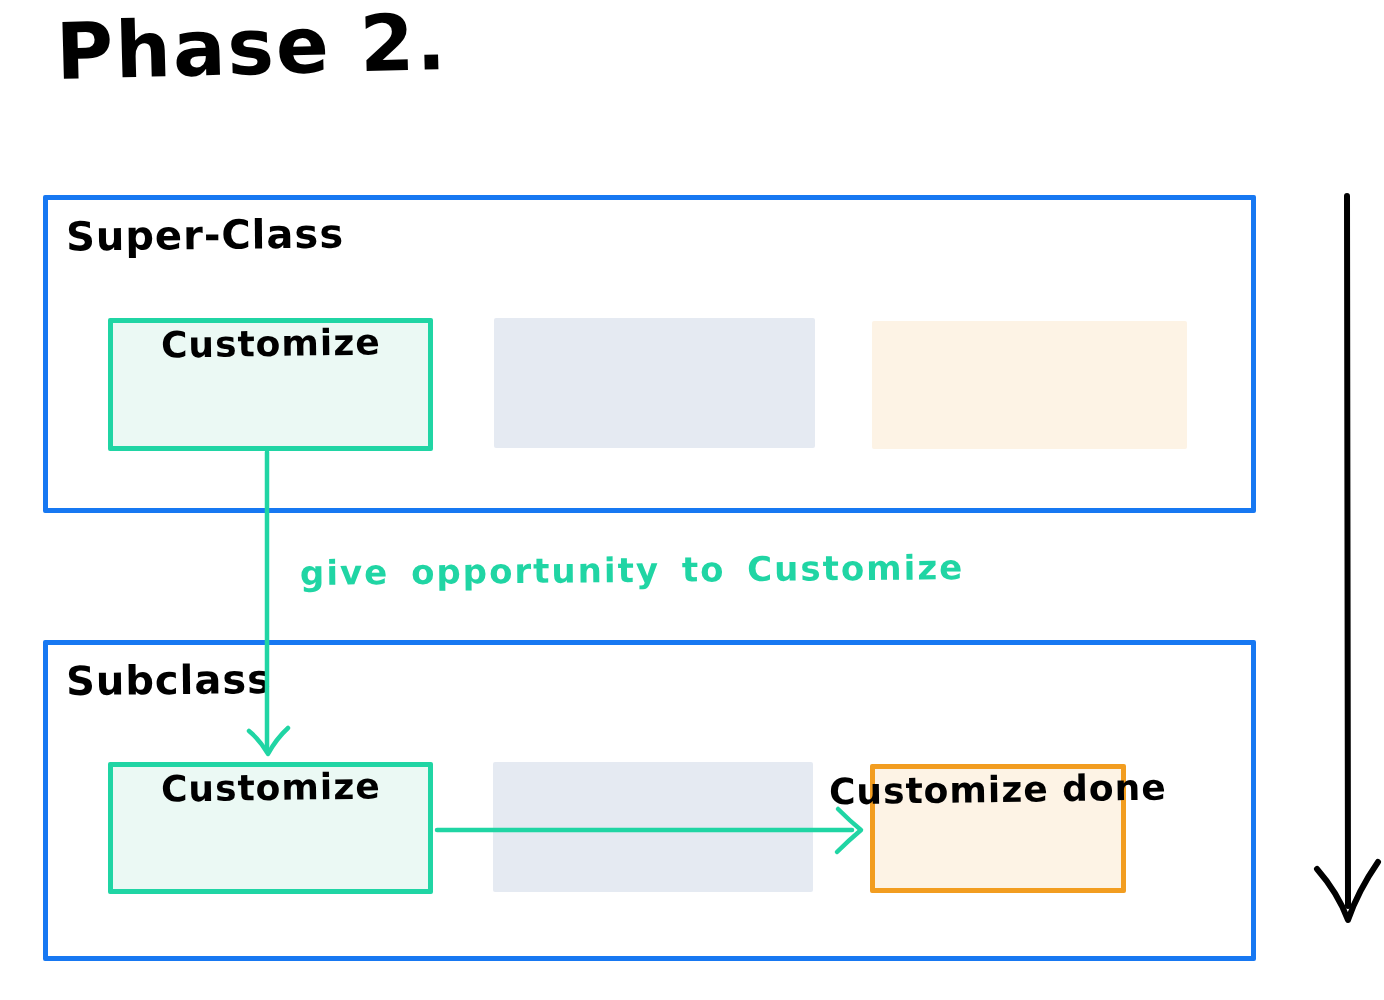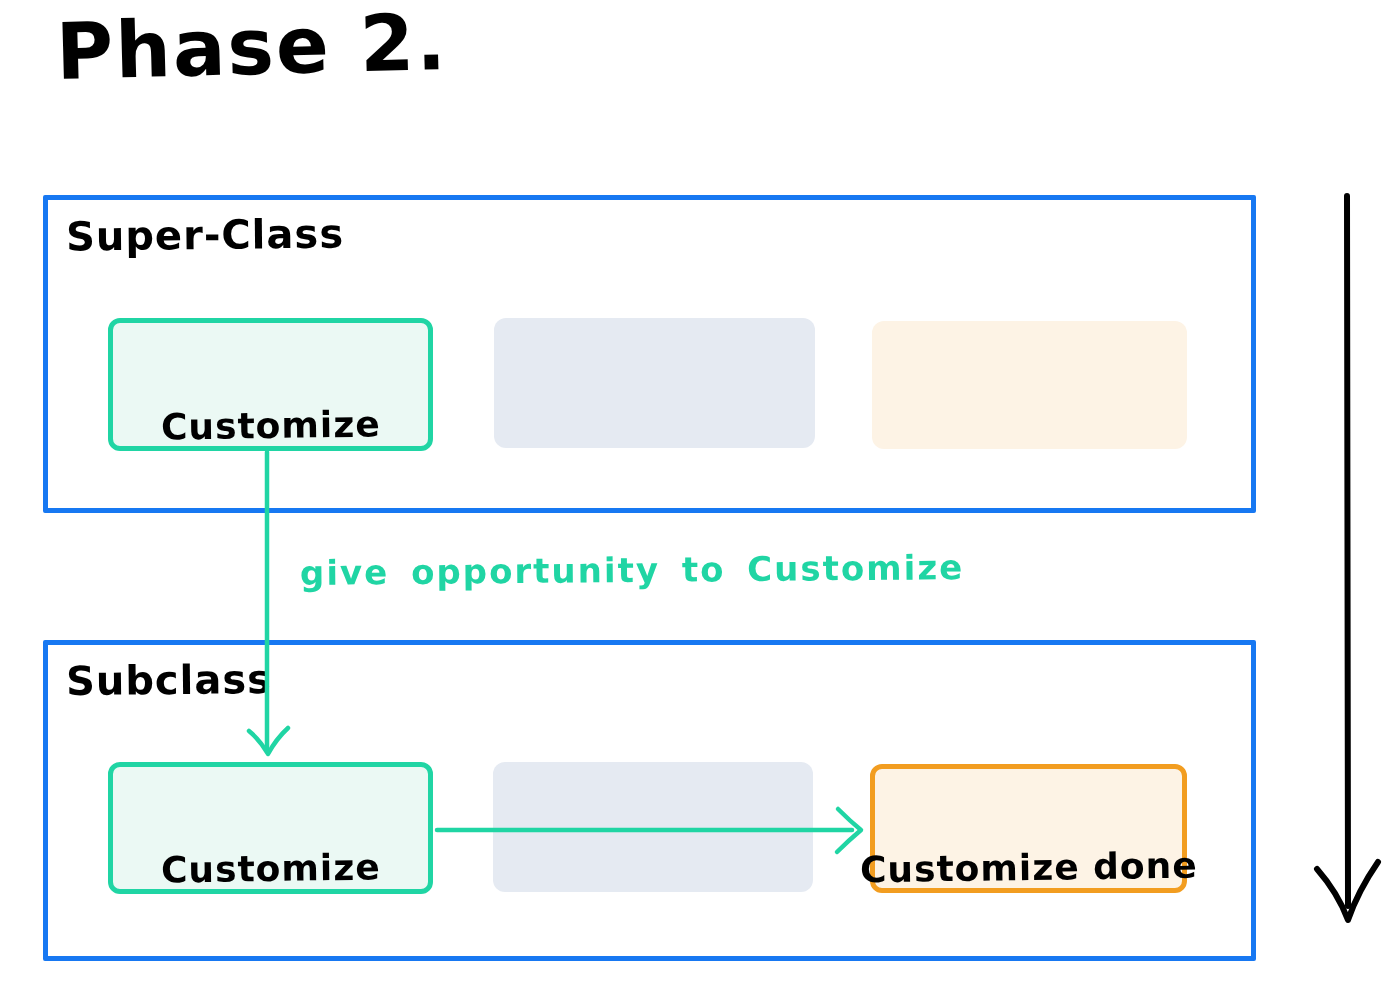--- a/index.html
+++ b/index.html
@@ -41,23 +41,23 @@
     top: 12px;
     font-size: 40px;
     font-weight: 700;
     letter-spacing: 1px;
     transform: rotate(-0.6deg);
     white-space: nowrap;
   }
   .node {
     position: absolute;
     box-sizing: border-box;
-    border-radius: 12px;
+    border-radius: 2px;
     display: flex;
-    align-items: flex-end;
+    align-items: flex-start;
     justify-content: center;
   }
   .node-label {
     font-size: 36px;
     font-weight: 600;
     letter-spacing: 1px;
     white-space: nowrap;
     transform: rotate(-0.8deg);
   }
   .node-teal {
@@ -70,21 +70,21 @@
   }
   .node-gray   { background: #e5eaf2; }
   .node-peach  { background: #fdf3e5; }
 
   .node-customize-super   { left: 108px; top: 318px; width: 325px; height: 133px; }
   .node-gray-super        { left: 494px; top: 318px; width: 321px; height: 130px; }
   .node-peach-super       { left: 872px; top: 321px; width: 315px; height: 128px; }
 
   .node-customize-sub     { left: 108px; top: 762px; width: 325px; height: 132px; }
   .node-gray-sub          { left: 493px; top: 762px; width: 320px; height: 130px; }
-  .node-done-sub          { left: 870px; top: 764px; width: 317px; height: 129px; }
+  .node-done-sub          { left: 870px; top: 764px; width: 256px; height: 129px; }
 
   .flow-annotation {
     position: absolute;
     left: 300px;
     top: 550px;
     font-size: 34px;
     font-weight: 600;
     letter-spacing: 2px;
     word-spacing: 8px;
     color: #20d5a4;

